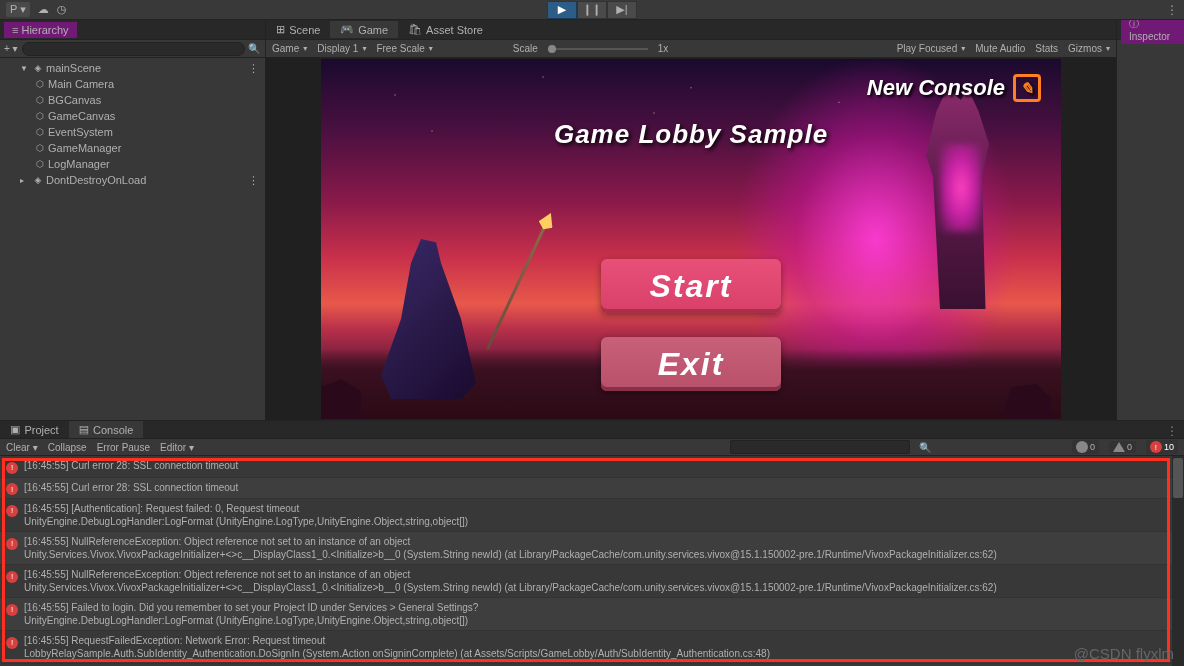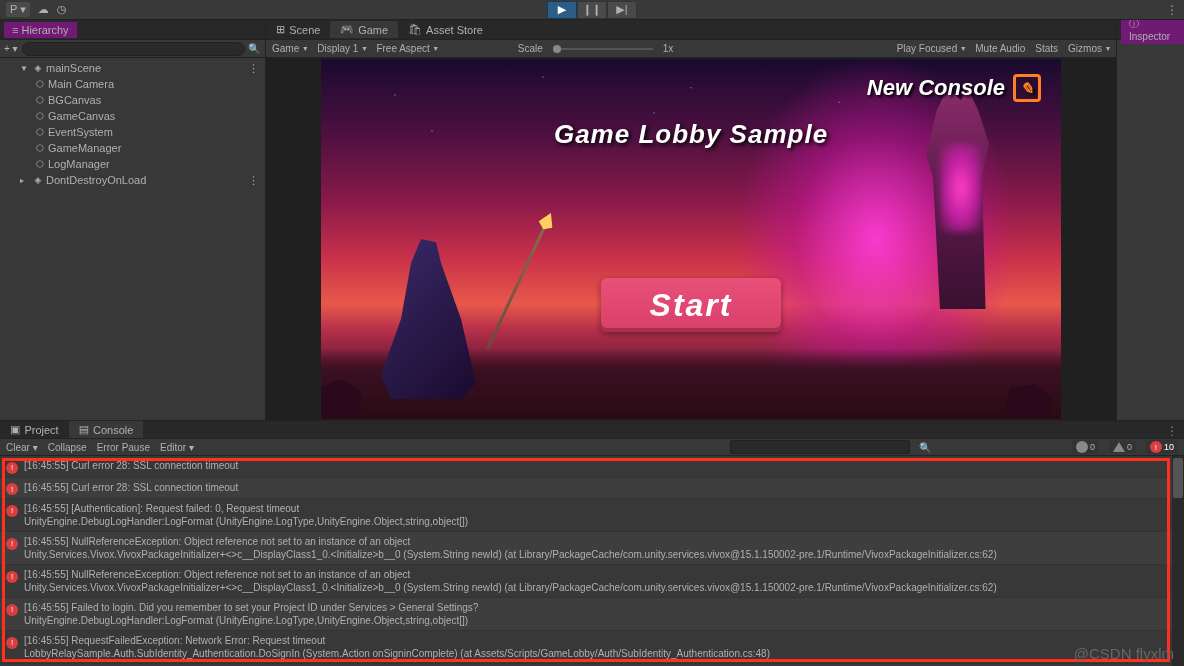--- a/index.html
+++ b/index.html
@@ -44,21 +44,21 @@
 .spear { position:absolute; width:3px; height:140px; background:linear-gradient(#8a6a4a,#6a4a3a); bottom:50px; left:115px; transform:rotate(25deg); transform-origin:bottom; }
 .spear::before { content:""; position:absolute; top:-10px; left:-6px; width:15px; height:18px; background:#ffd060; clip-path:polygon(50% 0,100% 70%,50% 100%,0 70%); box-shadow:0 0 8px #ffd060; }
 .ground { position:absolute; bottom:0; left:0; right:0; height:70px; background:linear-gradient(180deg,transparent,#3a1020 30%,#2a0a15); }
 .rocks { position:absolute; bottom:0; left:0; right:0; height:60px; }
 .rock { position:absolute; background:#2a0a1a; }
 .rock.r1 { left:0; bottom:0; width:40px; height:40px; clip-path:polygon(0 100%,0 20%,50% 0,100% 30%,100% 100%); }
 .rock.r2 { right:10px; bottom:0; width:50px; height:35px; clip-path:polygon(0 100%,20% 10%,70% 0,100% 40%,100% 100%); }
 .game-title { position:absolute; top:60px; left:50%; transform:translateX(-50%); color:#fff; font-size:26px; font-weight:bold; font-style:italic; text-shadow:2px 2px 4px #000; letter-spacing:1px; }
 .new-player { position:absolute; top:15px; right:20px; display:flex; align-items:center; gap:8px; color:#fff; font-size:22px; font-weight:bold; font-style:italic; text-shadow:2px 2px 3px #000; }
 .edit-icon { width:28px; height:28px; border:3px solid #ff8020; border-radius:4px; display:flex; align-items:center; justify-content:center; color:#ff8020; font-size:16px; }
-.game-btn { position:absolute; left:50%; transform:translateX(-50%); width:180px; height:54px; background:linear-gradient(180deg,#e8507a,#d8406a); border:none; border-radius:6px; color:#fff; font-size:32px; font-weight:bold; font-style:italic; display:flex; align-items:center; justify-content:center; box-shadow:inset 0 -4px 0 #a8304a,0 2px 6px rgba(0,0,0,.4); cursor:pointer; letter-spacing:2px;margin-top:19px; }
+.game-btn { position:absolute; left:50%; transform:translateX(-50%); width:180px; height:54px; background:linear-gradient(180deg,#e8507a,#d8406a); border:none; border-radius:6px; color:#fff; font-size:32px; font-weight:bold; font-style:italic; display:flex; align-items:center; justify-content:center; box-shadow:inset 0 -4px 0 #a8304a,0 2px 6px rgba(0,0,0,.4); cursor:pointer; letter-spacing:2px; }
 .game-btn.start-b { top:200px; }
 .game-btn.exit-b { top:278px; background:linear-gradient(180deg,#c8607a,#b8506a); box-shadow:inset 0 -4px 0 #883048,0 2px 6px rgba(0,0,0,.4); }
 .inspector { width:68px; background:#383838; border-left:1px solid #222; }
 .inspector .panel-tab-row { font-size:10px; }
 .bottom-panel { height:246px; background:#383838; border-top:1px solid #222; display:flex; flex-direction:column; }
 .bottom-tabs { height:18px; background:#282828; display:flex; align-items:center; border-bottom:1px solid #222; position:relative; }
 .btab { padding:2px 10px; display:flex; align-items:center; gap:4px; cursor:pointer; }
 .btab.active { background:#383838; }
 .console-toolbar { height:17px; display:flex; align-items:center; padding:0 6px; gap:10px; font-size:10px; border-bottom:1px solid #222; }
 .console-toolbar .spacer { flex:1; }
@@ -158,21 +158,21 @@
         </div>
       <div class="ctab">
           <span>🛍</span>
           <span>Asset Store</span>
         </div>
       <span class="kebab">⋮</span>
     </div>
     <div class="game-toolbar">
       <span class="gt-drop">Game</span>
       <span class="gt-drop">Display 1</span>
-      <span class="gt-drop">Free Aspect</span>
+      <span class="gt-drop">Free Scale</span>
       <span style="width:60px"></span>
       <span>Scale</span>
       <div class="slider"></div>
       <span>1x</span>
       <span style="flex:1"></span>
       <span class="gt-drop">Play Focused</span>
       <span>Mute Audio</span>
       <span>Stats</span>
       <span class="gt-drop">Gizmos</span>
     </div>
@@ -192,20 +192,21 @@
         <div class="character">
             <div class="spear"></div>
             <div class="cloak"></div>
           </div>
         <div class="game-title">Game Lobby Sample</div>
         <div class="new-player">
           <span>New Console</span>
           <span class="edit-icon">✎</span>
         </div>
         <button class="game-btn start-b">Start</button>
+        <button class="game-btn exit-b">Exit</button>
       </div>
     </div>
   </div>
 
   <div class="inspector">
     <div class="panel-tab-row">
       <span class="panel-tab">ⓘ <span>Inspector</span></span>
     </div>
   </div>
 </div>

